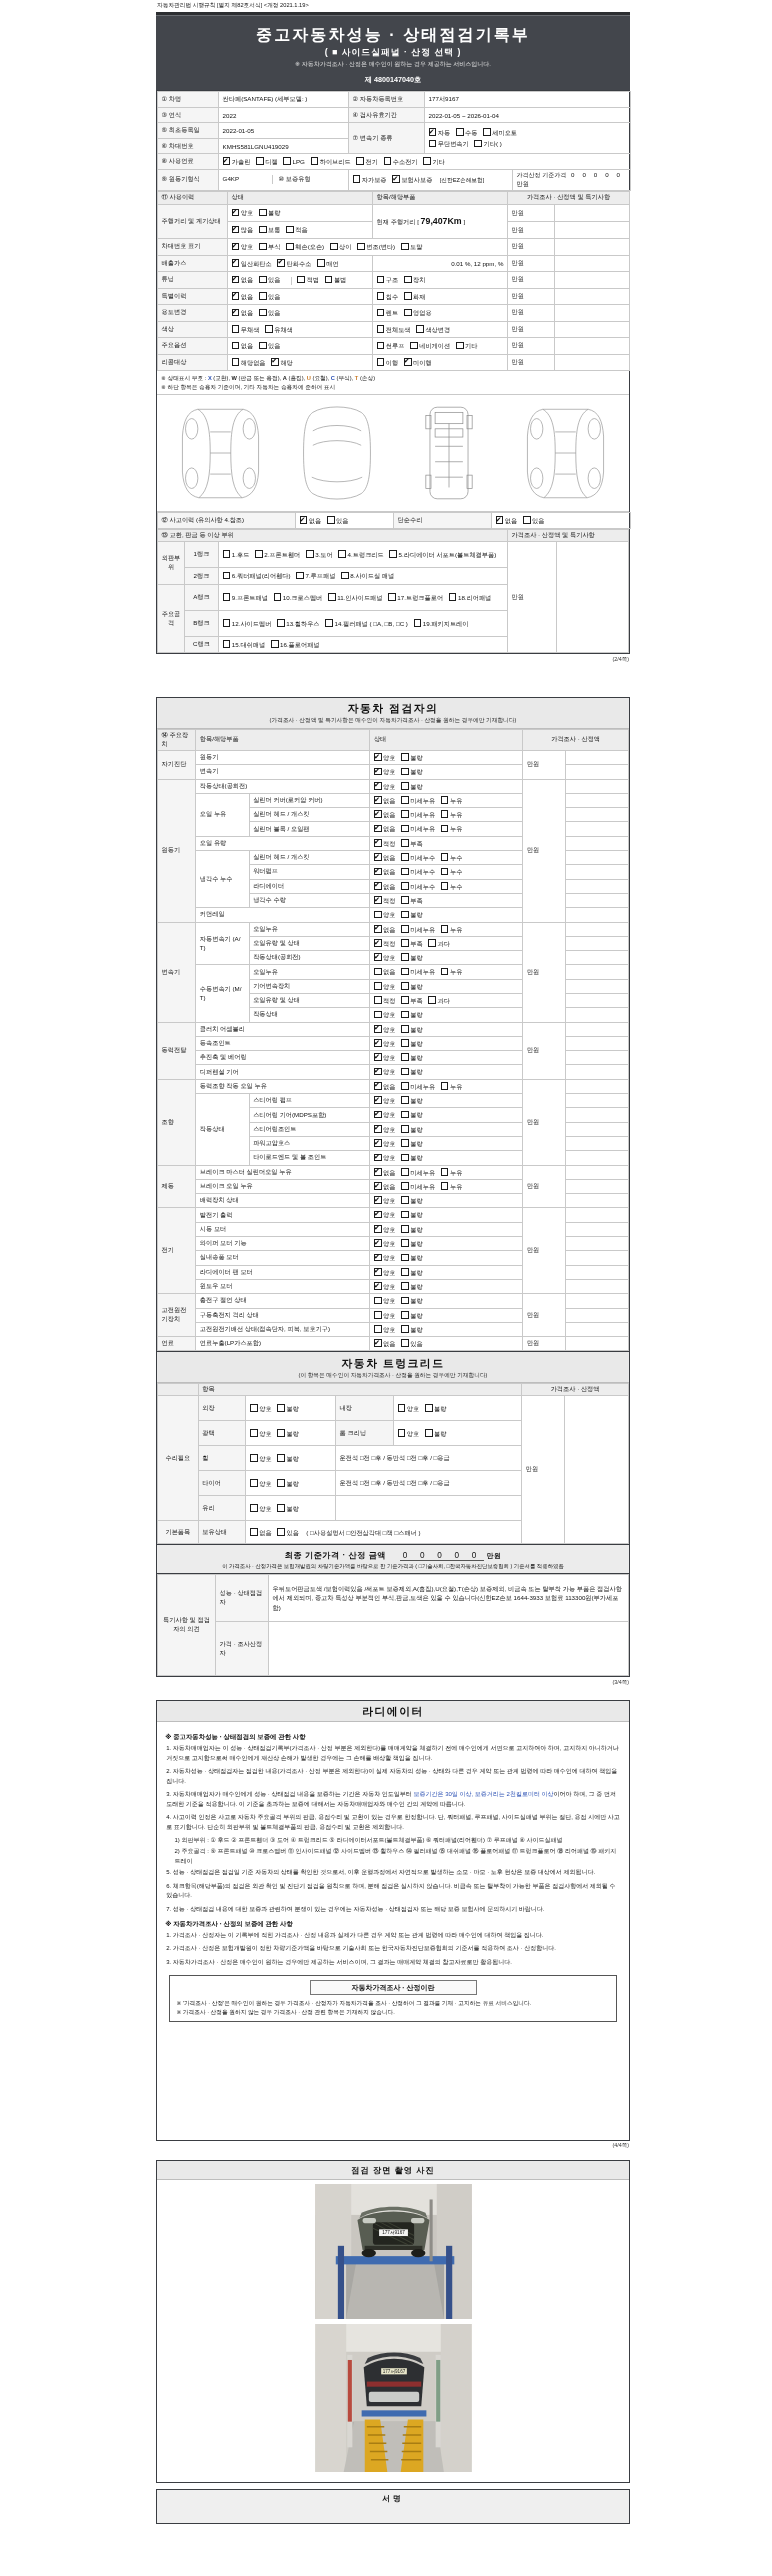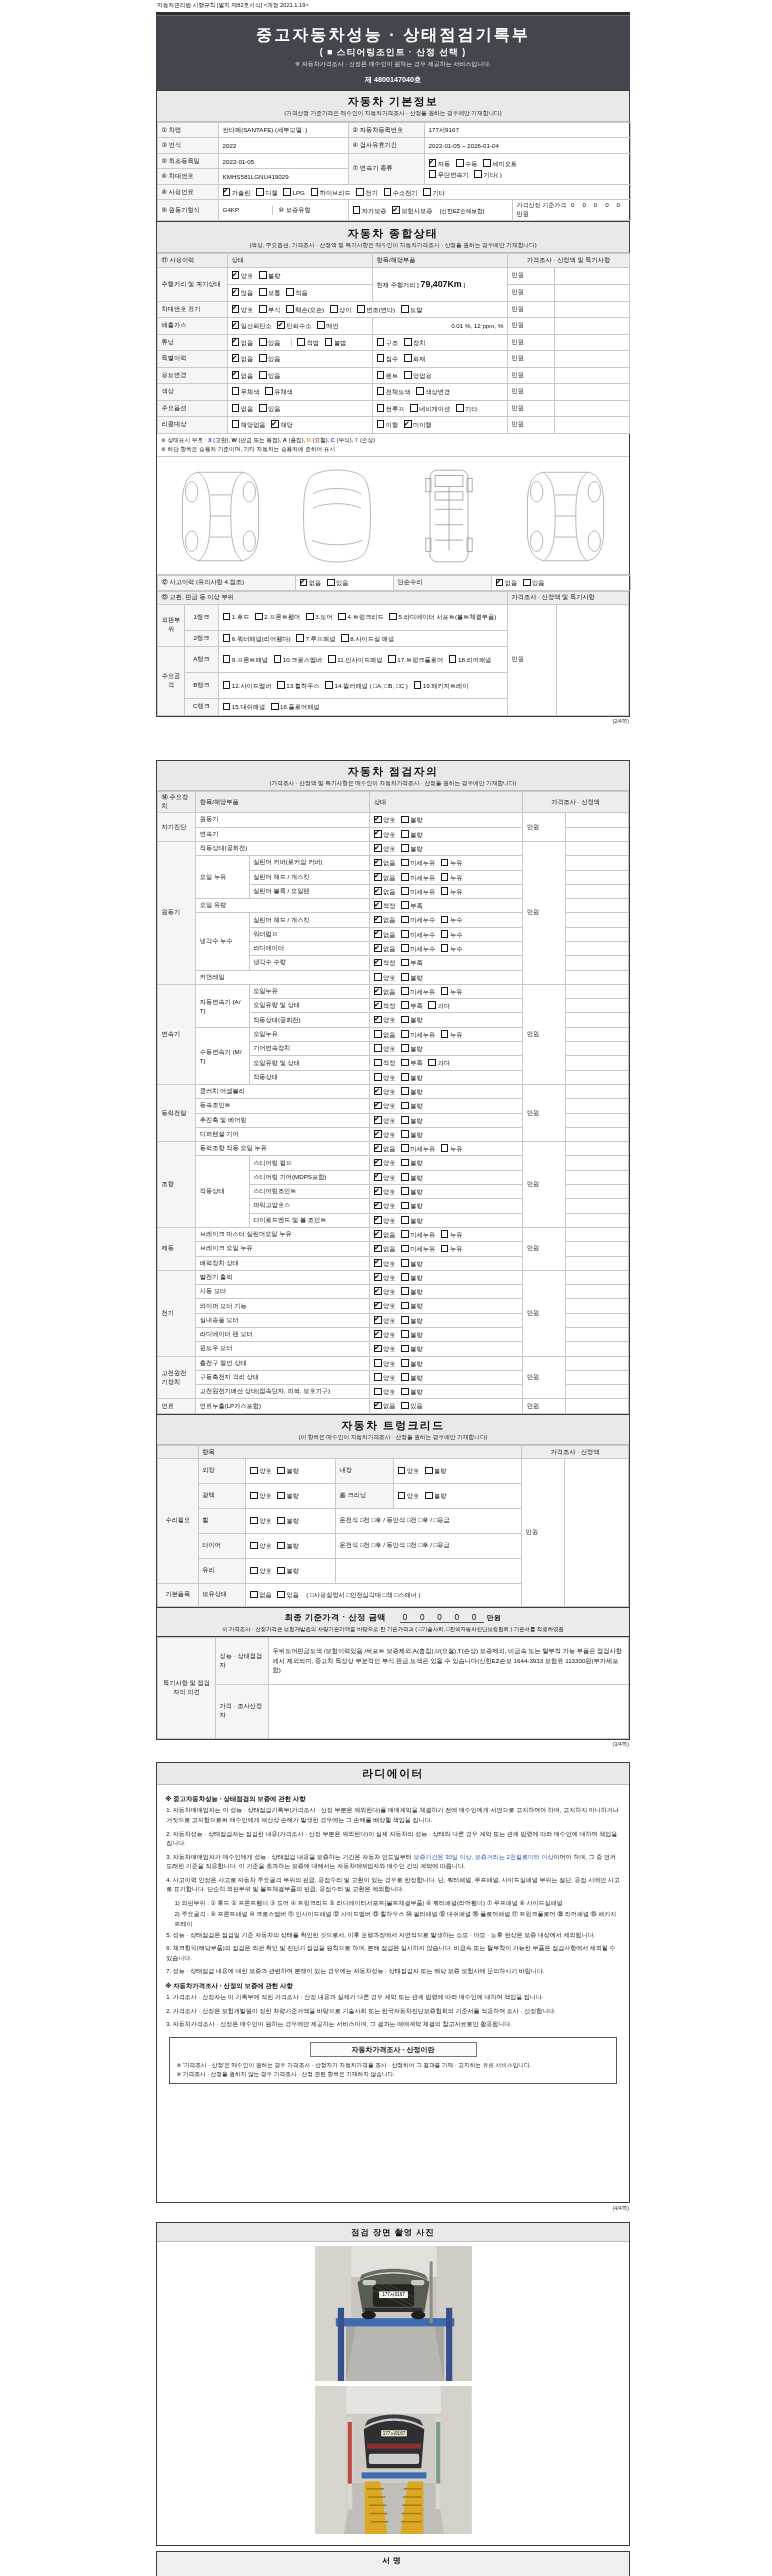--- a/index.html
+++ b/index.html
@@ -55,30 +55,26 @@
 </style>
 </head>
 <body>
 
 <div class="form">
 
   <div class="rulenote">자동차관리법 시행규칙 [별지 제82호서식] &lt;개정 2021.1.19&gt;</div>
 
   <div class="dark">
     <div class="t1">중고자동차성능 · 상태점검기록부</div>
-    <div class="t2">( ■ 스티어링조인트 · 산정 선택 )</div>
+    <div class="t2">( ■ 사이드실패널 · 산정 선택 )</div>
     <div class="t3">※ 자동차가격조사 · 산정은 매수인이 원하는 경우 제공하는 서비스입니다.</div>
     <div class="docno">제 4800147040호</div>
   </div>
 
   <div class="blk">
-    <div class="sech">
-      <div class="h">자동차 기본정보</div>
-      <div class="s">(가격산정 기준가격은 매수인이 자동차가격조사 · 산정을 원하는 경우에만 기재합니다)</div>
-    </div>
     <table class="t">
       <colgroup>
           <col style="width:61px">
           <col style="width:130px">
           <col style="width:76px">
           <col style="width:88px">
           <col style="width:118px">
         </colgroup>
       <tbody>
           <tr style="height:15.5px">
@@ -123,24 +119,20 @@
         </td>
         <td>
           <span class="lbl" style="background:none;font-size:6px">가격산정 기준가격</span>
           <span style="letter-spacing:3.1px;margin-left:3.1px;">0 0 0 0 0</span>
           <span>만원</span>
         </td>
       </tr>
     </tbody>
       </table>
 
-    <div class="sech" style="border-top:1.5px solid #3a3d42">
-      <div class="h">자동차 종합상태</div>
-      <div class="s">(색상, 주요옵션, 가격조사 · 산정액 및 특기사항은 매수인이 자동차가격조사 · 산정을 원하는 경우에만 기재합니다)</div>
-    </div>
     <table class="t">
       <colgroup>
           <col style="width:70px">
           <col style="width:145px">
           <col style="width:135px">
           <col style="width:47px">
           <col style="width:75px">
         </colgroup>
       <thead>
           <tr style="height:13.4px">

